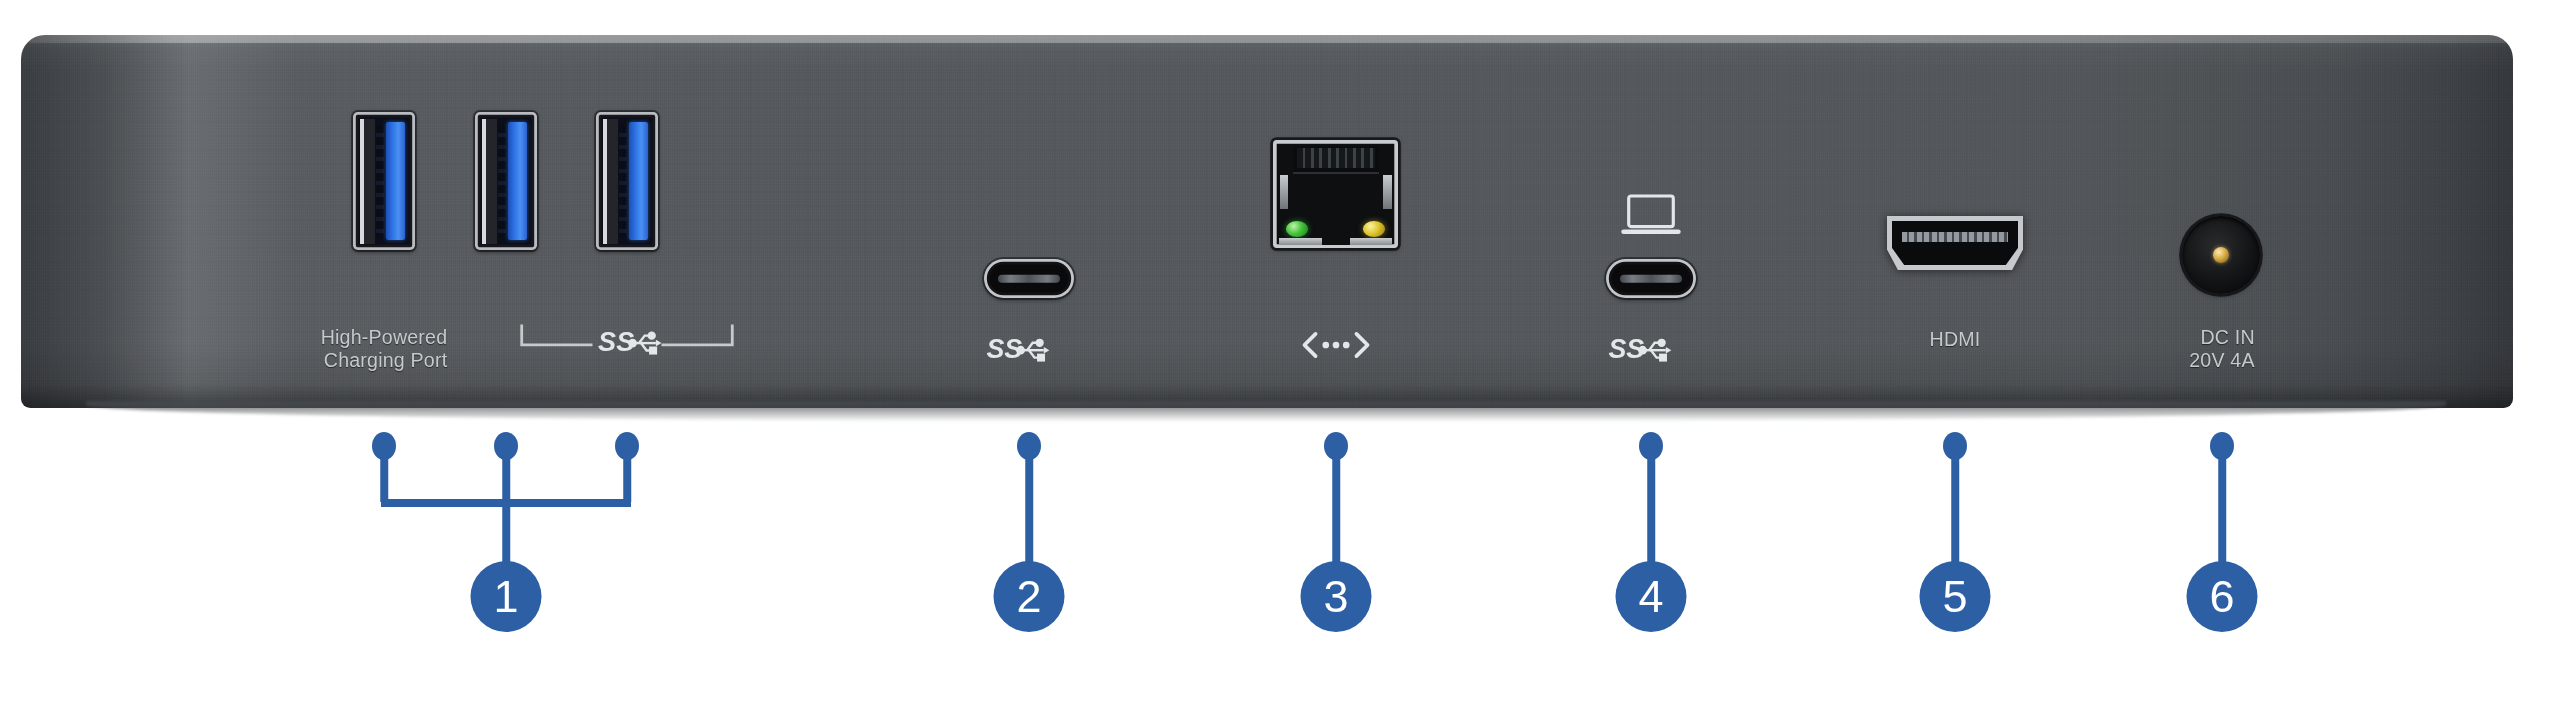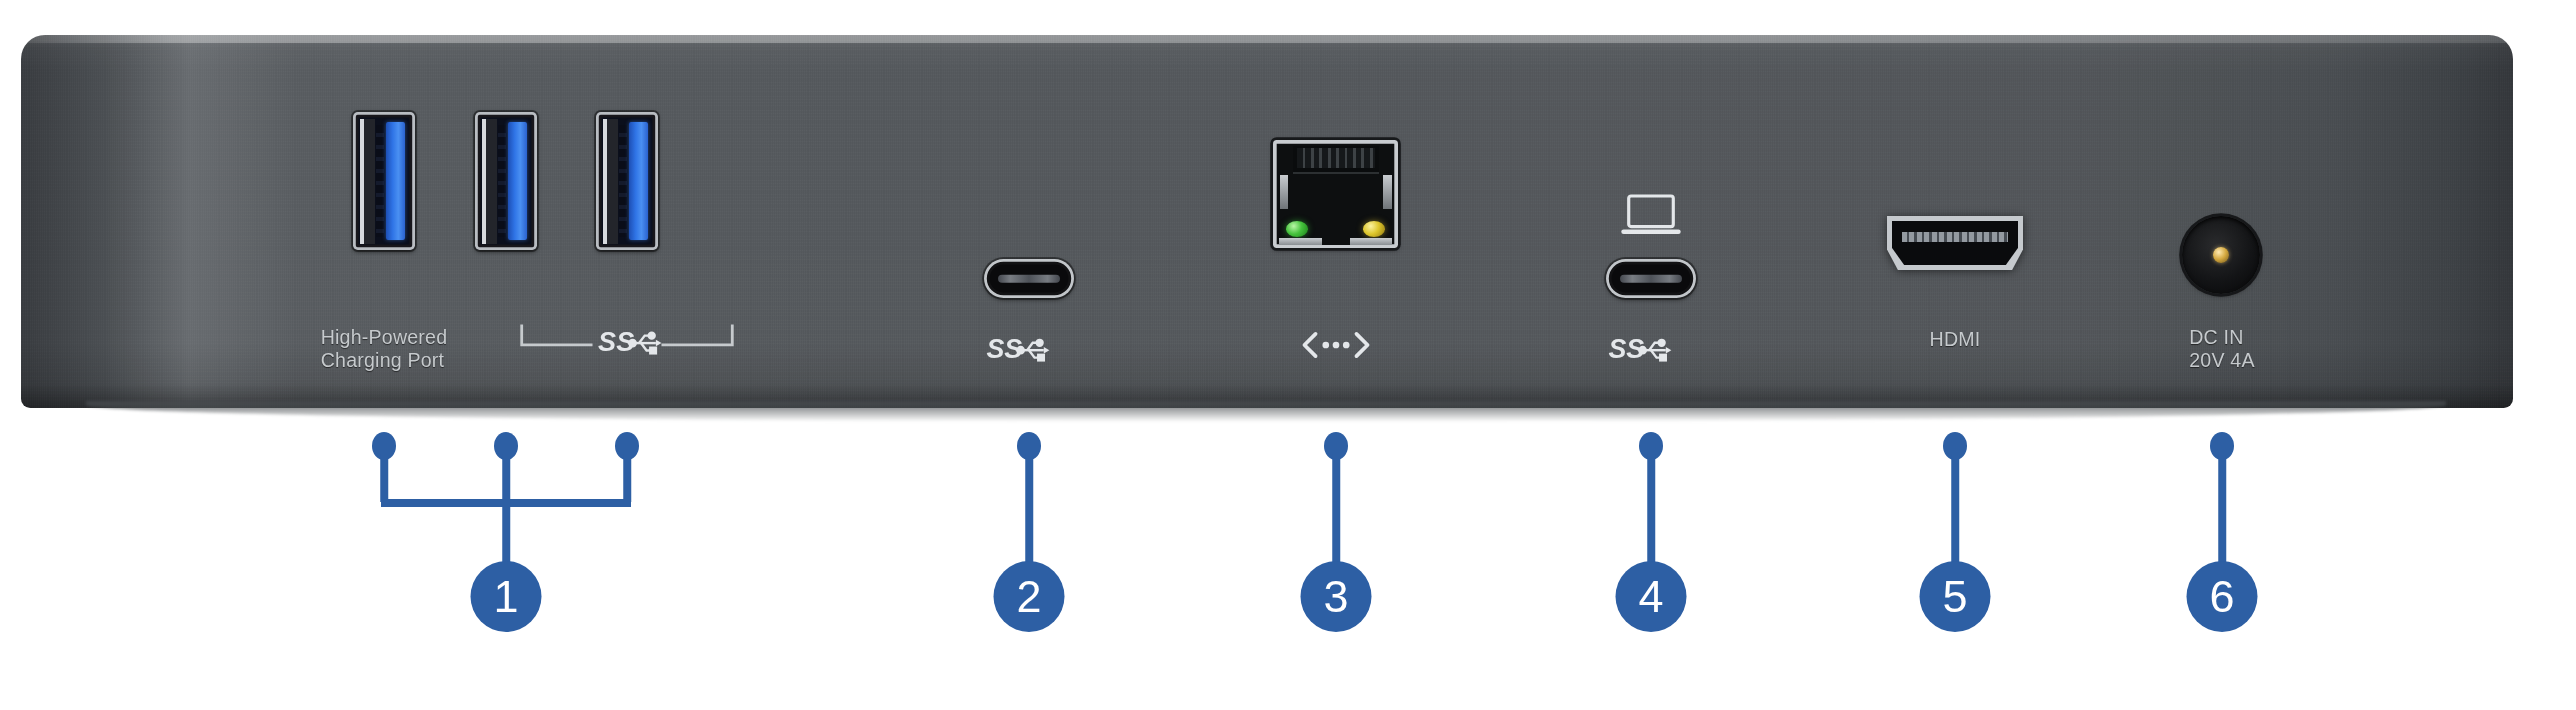--- a/index.html
+++ b/index.html
@@ -283,21 +283,21 @@
   }
 
   
   .plabel {
     position: absolute;
     color: #c6cacd;
     font-family: "Liberation Sans", sans-serif;
     font-size: 19.6px;
     line-height: 23px;
     letter-spacing: 0.2px;
-    text-align: left;
+    text-align: right;
     white-space: pre-line;
     text-shadow: 0 0.9px 0.9px rgba(0,0,0,.55);
     transform: translateX(-50%);
     pointer-events: none;
   }
 
   .icon-svg { display: block; overflow: visible; }
   .icon-wrap {
     position: absolute;
     transform: translateX(-50%);

